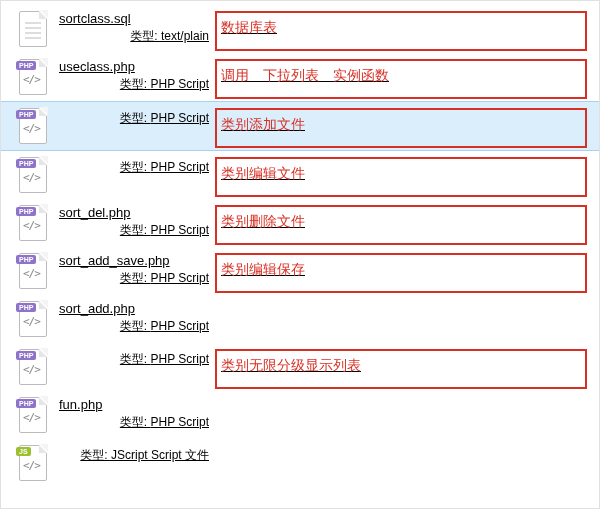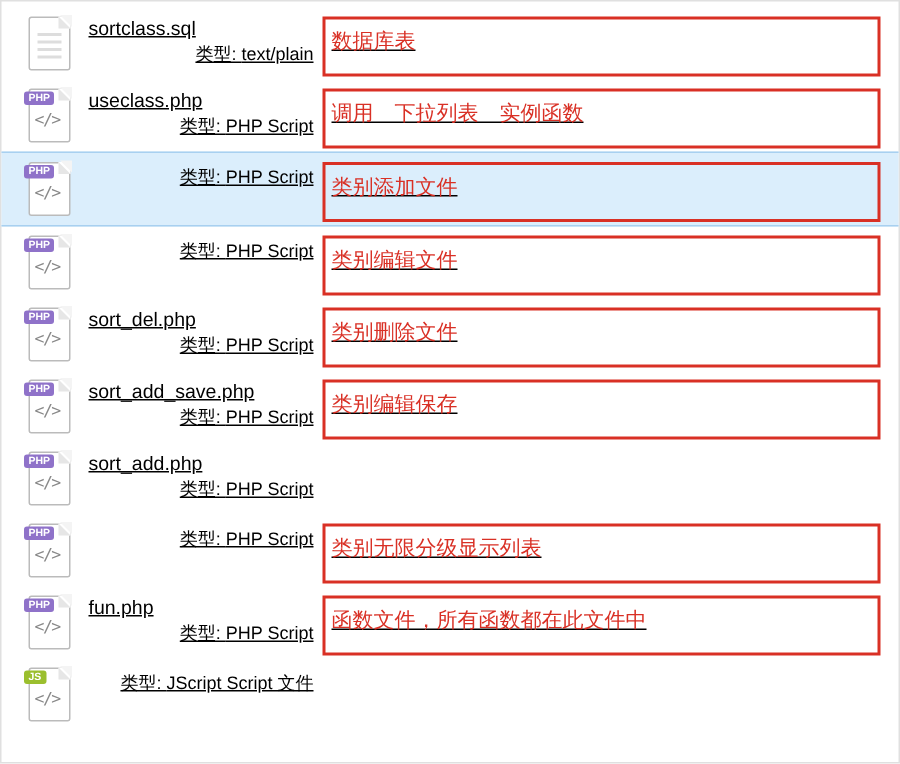--- a/index.html
+++ b/index.html
@@ -217,21 +217,20 @@
     <div class="file-row">
       <div class="file-icon">
         <div class="page-base"></div>
         <div class="badge badge-php">PHP</div>
         <div class="code-sym">&lt;/&gt;</div>
       </div>
       <div class="file-meta">
         <div class="file-name">fun.php</div>
         <div class="file-type"><span>类型: </span><span>PHP Script</span></div>
       </div>
-      <div class="annotation">函数文件，所有函数都在此文件中</div>
     </div>
     <div class="file-row">
       <div class="file-icon">
         <div class="page-base"></div>
         <div class="badge badge-js">JS</div>
         <div class="code-sym">&lt;/&gt;</div>
       </div>
       <div class="file-meta">
         <div class="file-type"><span>类型: </span><span>JScript Script 文件</span></div>
       </div>

